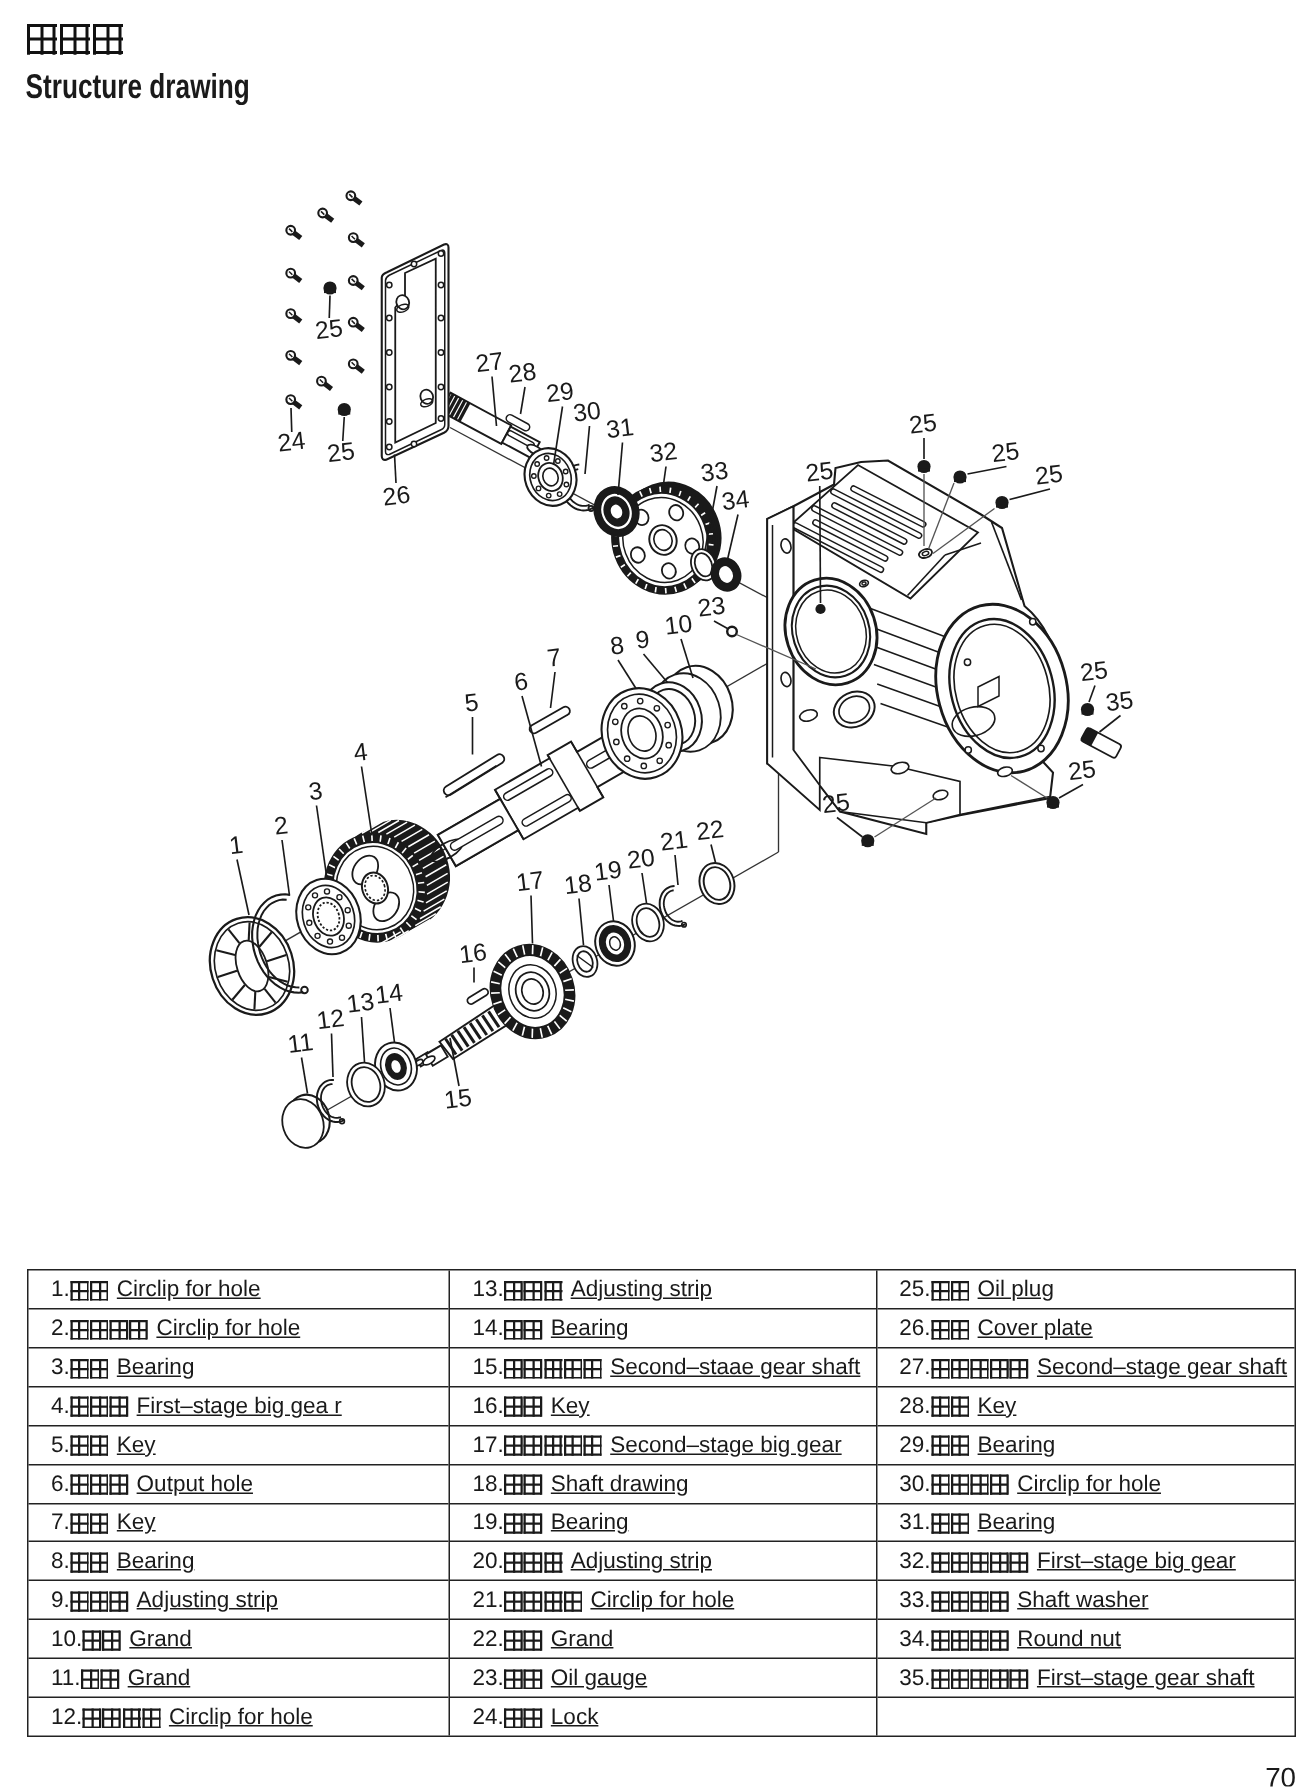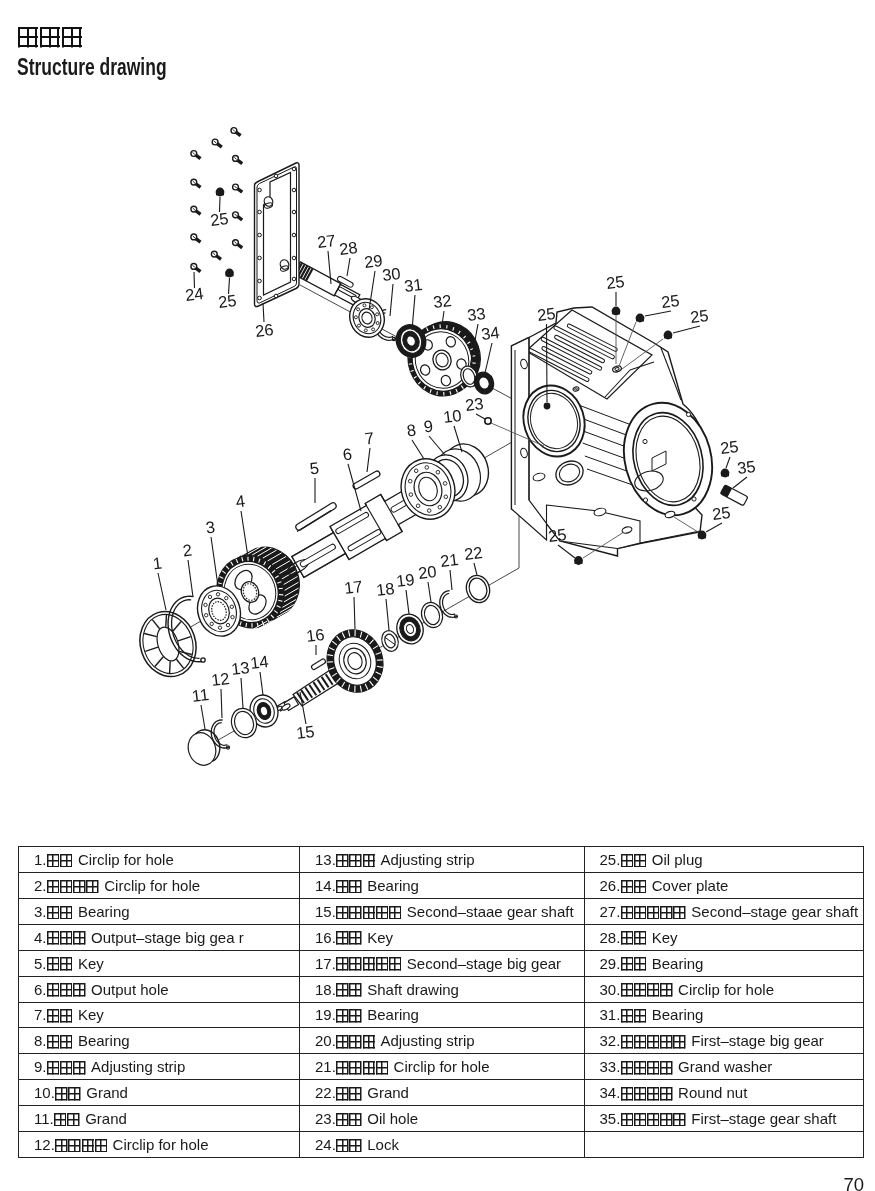--- a/index.html
+++ b/index.html
@@ -1,31 +1,31 @@
 <!DOCTYPE html>
 <html><head><meta charset="utf-8"><style>
 html,body{margin:0;padding:0;background:#fff;width:875px;height:1191px;position:relative;
 font-family:"Liberation Sans",sans-serif;color:#1a1a1a;}
-#title{position:absolute;left:17px;top:27px;}
+#title{position:absolute;left:17px;top:16px;}
 #title .en{font-size:23px;font-weight:bold;margin-top:4px;transform:scale(0.76,1);transform-origin:0 0;}
 i.c{display:inline-block;width:12.4px;height:13.5px;margin:0 0.5px -2px 0.3px;background:
 linear-gradient(#1a1a1a,#1a1a1a) 0 0/12.4px 1.5px,
 linear-gradient(#1a1a1a,#1a1a1a) 0 6px/12.4px 1.5px,
 linear-gradient(#1a1a1a,#1a1a1a) 0 12px/12.4px 1.5px,
 linear-gradient(#1a1a1a,#1a1a1a) 0 0/1.5px 13.5px,
 linear-gradient(#1a1a1a,#1a1a1a) 5.5px 0/1.5px 13.5px,
 linear-gradient(#1a1a1a,#1a1a1a) 10.9px 0/1.5px 13.5px;background-repeat:no-repeat;}
 i.t{display:inline-block;width:20px;height:20.5px;margin:0 1.6px -2px 0.5px;background:
 linear-gradient(#111,#111) 0 0/20px 2.2px,
 linear-gradient(#111,#111) 0 9px/20px 2.2px,
 linear-gradient(#111,#111) 0 18.3px/20px 2.2px,
 linear-gradient(#111,#111) 0 0/2.2px 20.5px,
 linear-gradient(#111,#111) 9px 0/2.2px 20.5px,
 linear-gradient(#111,#111) 17.8px 0/2.2px 20.5px;background-repeat:no-repeat;}
-.e{margin-left:5px;}
+.e{margin-left:5px;text-decoration:underline;}
 #tbl{position:absolute;left:18px;top:846px;width:844px;height:310px;border:1.4px solid #222;
 display:flex;}
 .col{border-right:1.3px solid #222;display:flex;flex-direction:column;}
 .col:nth-child(1){width:280px;}.col:nth-child(2){width:283.5px;}.col:nth-child(3){flex:1;}
 .col:last-child{border-right:none;justify-content:space-between;}
 .cell{flex:1;border-bottom:1.3px solid #222;font-size:15px;display:flex;align-items:center;
 padding-left:15px;white-space:nowrap;overflow:hidden;}
 .cell:last-child{border-bottom:none;}
 #pageno{position:absolute;right:11px;top:1174px;font-size:18.5px;}
 </style></head><body>
@@ -572,51 +572,51 @@
       <line x1="452.0" y1="590.0" x2="450.0" y2="570.0" stroke="#1a1a1a" stroke-width="1.1"></line>
       <text x="474.0" y="559.0" font-size="16.5" fill="#1a1a1a" text-anchor="middle" transform="rotate(-7 474.0 559.0)">22</text>
       <line x1="477.0" y1="575.0" x2="474.0" y2="563.0" stroke="#1a1a1a" stroke-width="1.1"></line>
     </g>
   </svg>
 <div id="tbl">
     <div class="col">
       <div class="cell">1.<i class="c"></i><i class="c"></i><span class="e">Circlip for hole</span></div>
       <div class="cell">2.<i class="c"></i><i class="c"></i><i class="c"></i><i class="c"></i><span class="e">Circlip for hole</span></div>
       <div class="cell">3.<i class="c"></i><i class="c"></i><span class="e">Bearing</span></div>
-      <div class="cell">4.<i class="c"></i><i class="c"></i><i class="c"></i><span class="e">Output–stage big gea r</span></div>
+      <div class="cell">4.<i class="c"></i><i class="c"></i><i class="c"></i><span class="e">First–stage big gea r</span></div>
       <div class="cell">5.<i class="c"></i><i class="c"></i><span class="e">Key</span></div>
       <div class="cell">6.<i class="c"></i><i class="c"></i><i class="c"></i><span class="e">Output hole</span></div>
       <div class="cell">7.<i class="c"></i><i class="c"></i><span class="e">Key</span></div>
       <div class="cell">8.<i class="c"></i><i class="c"></i><span class="e">Bearing</span></div>
       <div class="cell">9.<i class="c"></i><i class="c"></i><i class="c"></i><span class="e">Adjusting strip</span></div>
       <div class="cell">10.<i class="c"></i><i class="c"></i><span class="e">Grand</span></div>
       <div class="cell">11.<i class="c"></i><i class="c"></i><span class="e">Grand</span></div>
       <div class="cell">12.<i class="c"></i><i class="c"></i><i class="c"></i><i class="c"></i><span class="e">Circlip for hole</span></div>
     </div>
     <div class="col">
       <div class="cell">13.<i class="c"></i><i class="c"></i><i class="c"></i><span class="e">Adjusting strip</span></div>
       <div class="cell">14.<i class="c"></i><i class="c"></i><span class="e">Bearing</span></div>
       <div class="cell">15.<i class="c"></i><i class="c"></i><i class="c"></i><i class="c"></i><i class="c"></i><span class="e">Second–staae gear shaft</span></div>
       <div class="cell">16.<i class="c"></i><i class="c"></i><span class="e">Key</span></div>
       <div class="cell">17.<i class="c"></i><i class="c"></i><i class="c"></i><i class="c"></i><i class="c"></i><span class="e">Second–stage big gear</span></div>
       <div class="cell">18.<i class="c"></i><i class="c"></i><span class="e">Shaft drawing</span></div>
       <div class="cell">19.<i class="c"></i><i class="c"></i><span class="e">Bearing</span></div>
       <div class="cell">20.<i class="c"></i><i class="c"></i><i class="c"></i><span class="e">Adjusting strip</span></div>
       <div class="cell">21.<i class="c"></i><i class="c"></i><i class="c"></i><i class="c"></i><span class="e">Circlip for hole</span></div>
       <div class="cell">22.<i class="c"></i><i class="c"></i><span class="e">Grand</span></div>
-      <div class="cell">23.<i class="c"></i><i class="c"></i><span class="e">Oil hole</span></div>
+      <div class="cell">23.<i class="c"></i><i class="c"></i><span class="e">Oil gauge</span></div>
       <div class="cell">24.<i class="c"></i><i class="c"></i><span class="e">Lock</span></div>
     </div>
     <div class="col">
       <div class="cell">25.<i class="c"></i><i class="c"></i><span class="e">Oil plug</span></div>
       <div class="cell">26.<i class="c"></i><i class="c"></i><span class="e">Cover plate</span></div>
       <div class="cell">27.<i class="c"></i><i class="c"></i><i class="c"></i><i class="c"></i><i class="c"></i><span class="e">Second–stage gear shaft</span></div>
       <div class="cell">28.<i class="c"></i><i class="c"></i><span class="e">Key</span></div>
       <div class="cell">29.<i class="c"></i><i class="c"></i><span class="e">Bearing</span></div>
       <div class="cell">30.<i class="c"></i><i class="c"></i><i class="c"></i><i class="c"></i><span class="e">Circlip for hole</span></div>
       <div class="cell">31.<i class="c"></i><i class="c"></i><span class="e">Bearing</span></div>
       <div class="cell">32.<i class="c"></i><i class="c"></i><i class="c"></i><i class="c"></i><i class="c"></i><span class="e">First–stage big gear</span></div>
-      <div class="cell">33.<i class="c"></i><i class="c"></i><i class="c"></i><i class="c"></i><span class="e">Grand washer</span></div>
+      <div class="cell">33.<i class="c"></i><i class="c"></i><i class="c"></i><i class="c"></i><span class="e">Shaft washer</span></div>
       <div class="cell">34.<i class="c"></i><i class="c"></i><i class="c"></i><i class="c"></i><span class="e">Round nut</span></div>
       <div class="cell">35.<i class="c"></i><i class="c"></i><i class="c"></i><i class="c"></i><i class="c"></i><span class="e">First–stage gear shaft</span></div>
       <div class="cell"></div>
     </div>
   </div>
 <div id="pageno">70</div>
 </body></html>

